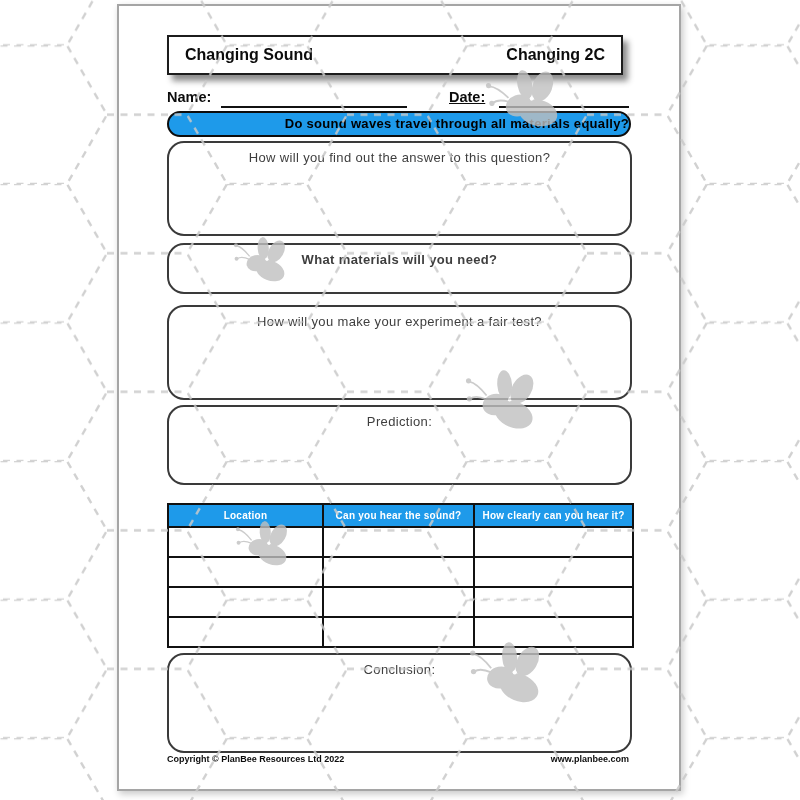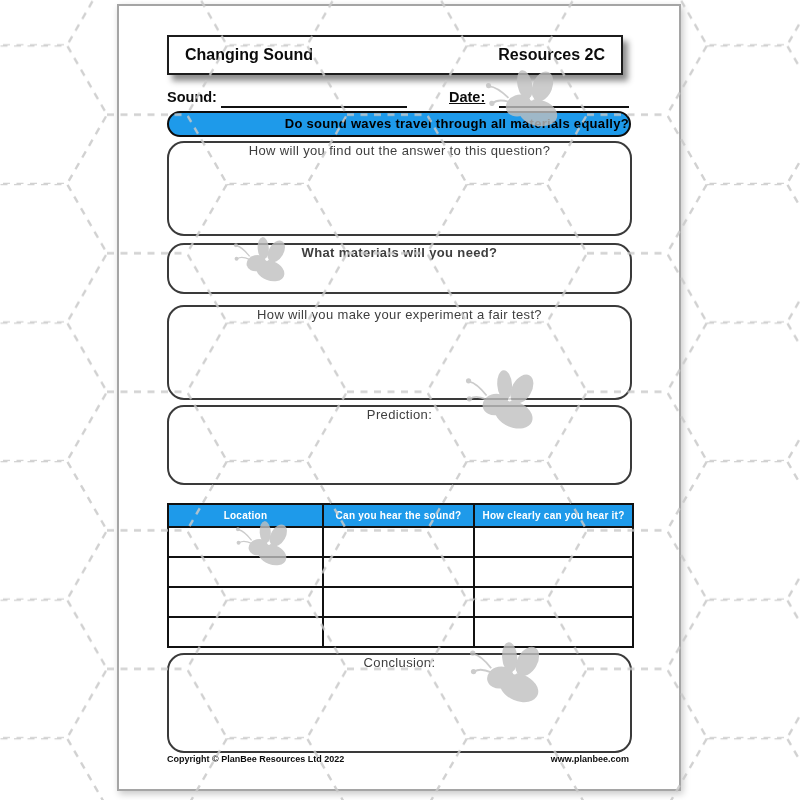--- a/index.html
+++ b/index.html
@@ -30,21 +30,21 @@
   .date-line{position:absolute;left:380px;top:83px;width:130px;height:19px;border-bottom:2px solid #111;}
   .banner{
     position:absolute;left:48px;top:105px;width:464px;height:26px;
     background:var(--accent-blue);border:2.5px solid var(--banner-border);
     border-radius:14px;color:#000000;font-weight:bold;font-size:13px;
     letter-spacing:.3px;text-align:right;line-height:21px;
   }
   .qbox{
     position:absolute;left:48px;width:465px;
     border:2px solid #3a3a3a;border-radius:17px;background:transparent;
-    text-align:center;
+    text-align:center;padding-top:7px;
     font-size:13px;color:#3e3e3e;letter-spacing:.35px;
   }
   .qbox.b1{top:135px;height:95px;}
   .qbox.b2{top:237px;height:51px;font-weight:bold;}
   .qbox.b3{top:299px;height:95px;}
   .qbox.b4{top:399px;height:80px;}
   .qbox.b5{top:647px;height:100px;text-align:center;}
   table.results{
     position:absolute;left:48px;top:497px;width:465px;
     border-collapse:collapse;table-layout:fixed;
@@ -67,24 +67,24 @@
 </style>
 </head>
 <body>
 
 <div class="stage">
 
   <div class="page">
 
     <div class="title-box">
       <span>Changing Sound</span>
-      <span>Resources 2C</span>
+      <span>Changing 2C</span>
     </div>
 
-    <span class="name-label">Sound:</span>
+    <span class="name-label">Name:</span>
     <span class="name-line"></span>
     <span class="date-label">Date:</span>
     <span class="date-line"></span>
 
     <div class="banner">Do sound waves travel through all materials equally?</div>
 
     <div class="qbox b1">
       <span>How will you find out the answer to this question?</span>
     </div>
     <div class="qbox b2">

